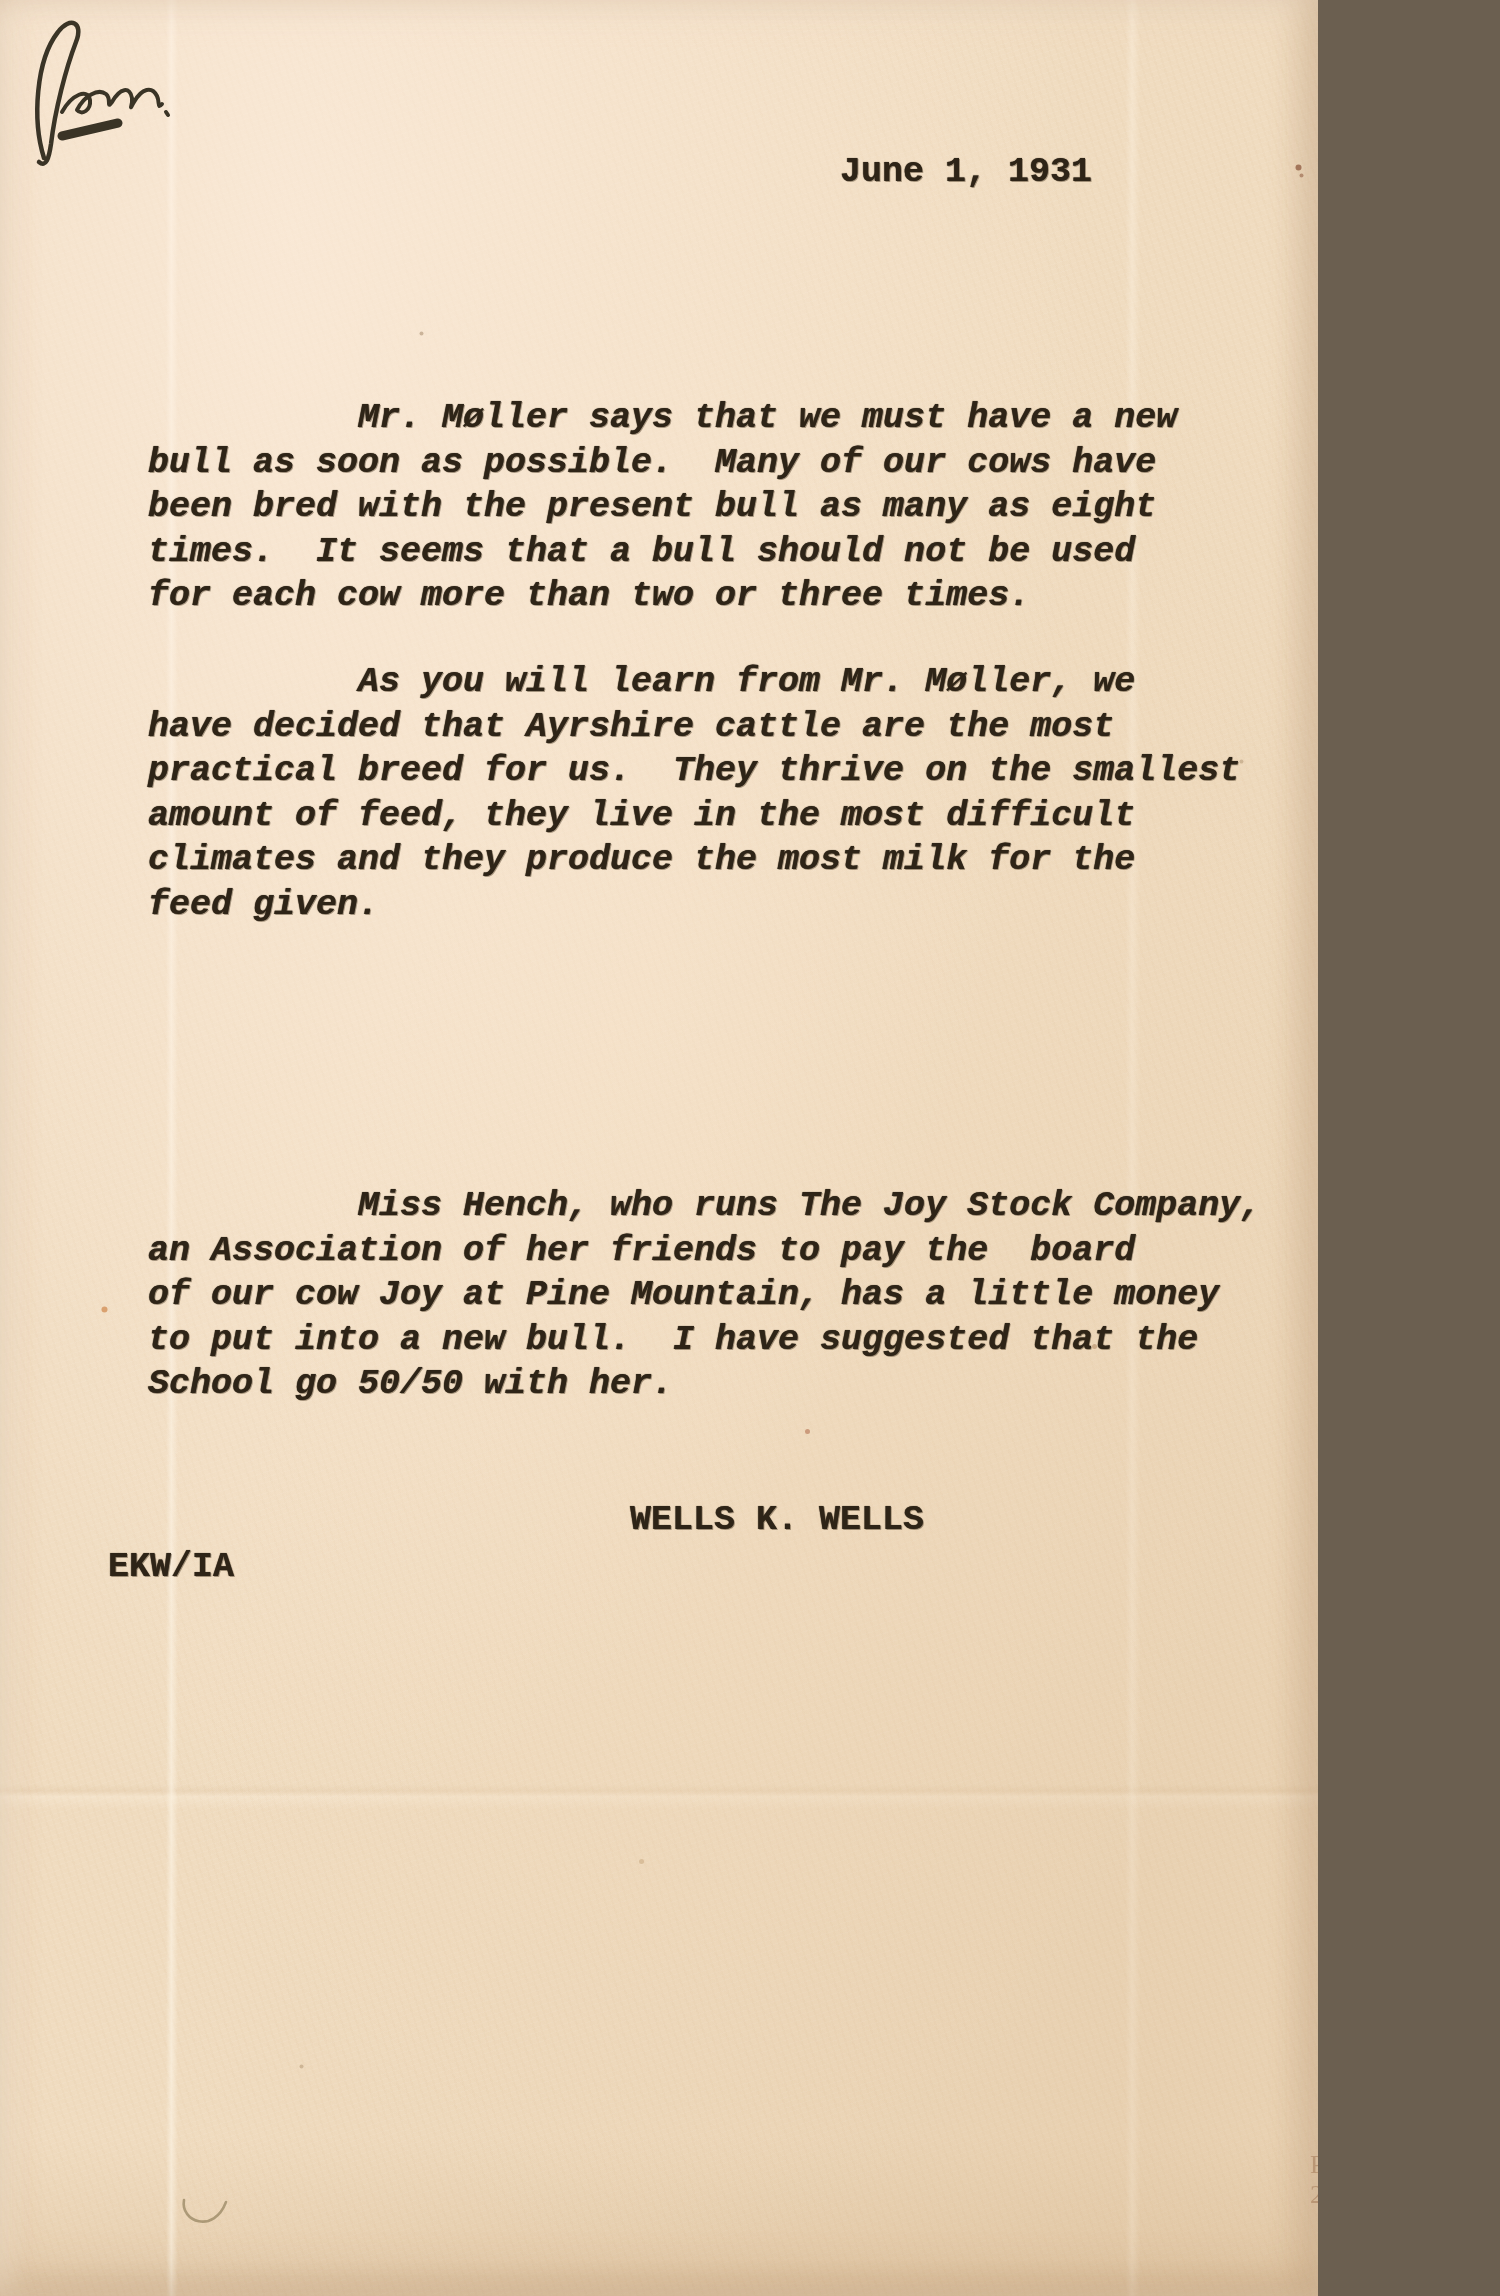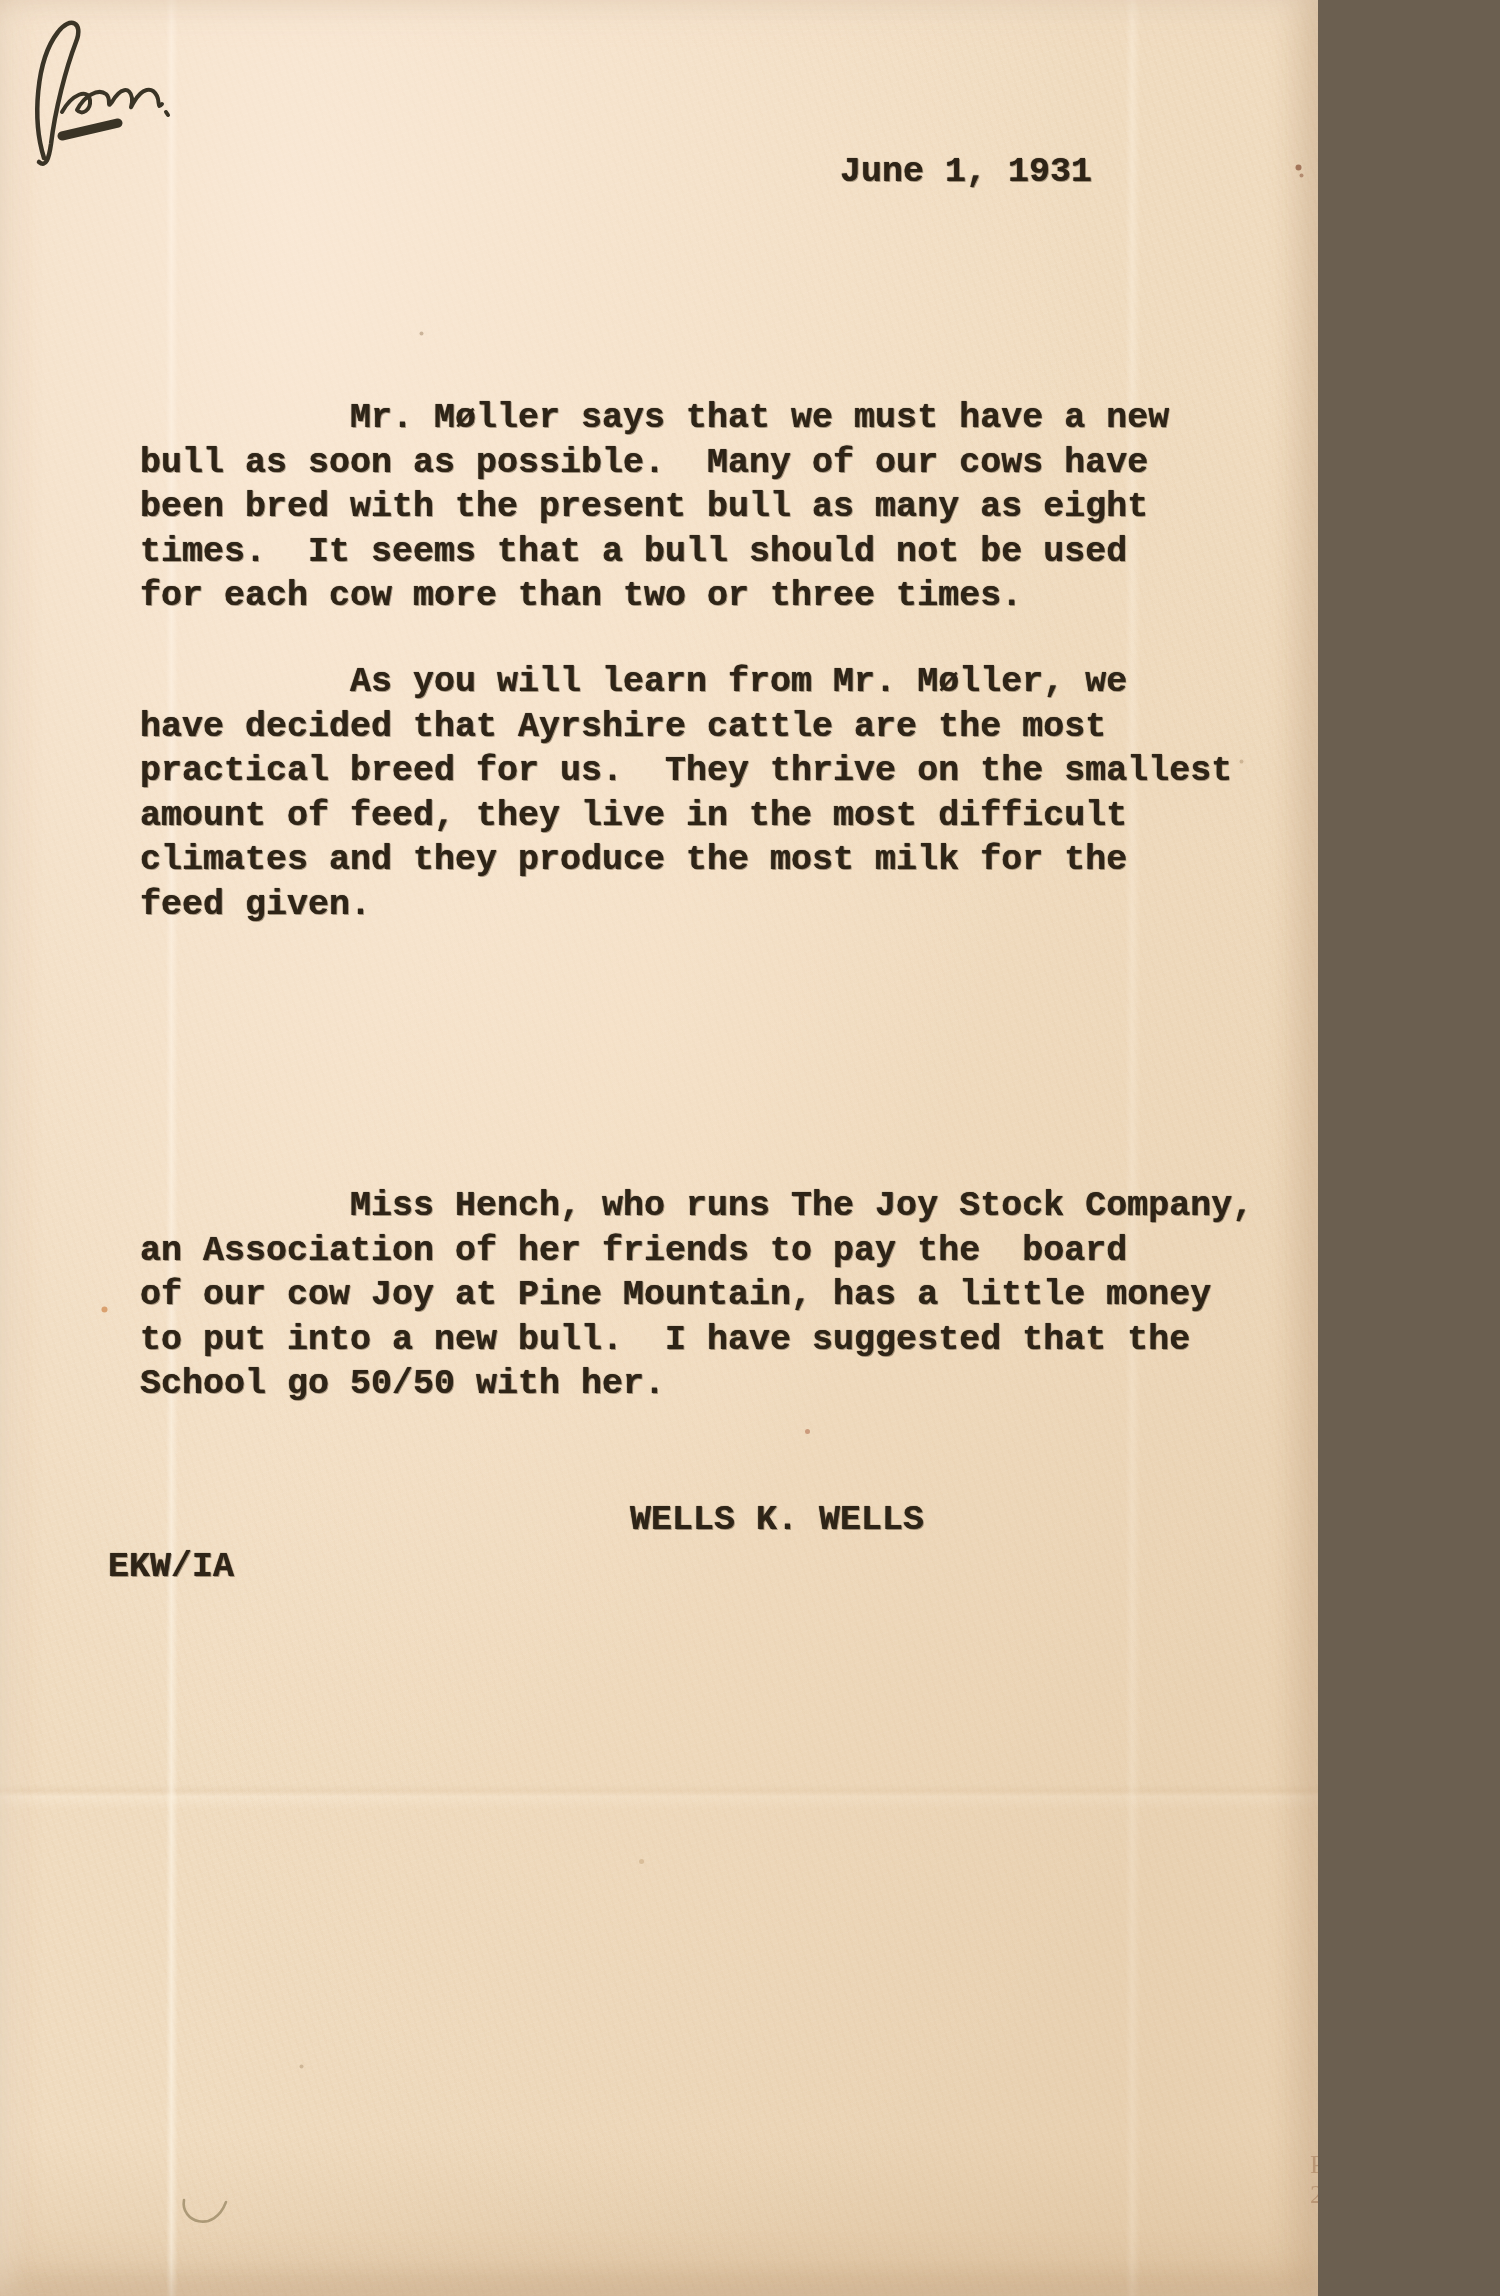--- a/index.html
+++ b/index.html
@@ -32,21 +32,21 @@
     white-space: pre;
     font: bold 35px/44.5px "Liberation Mono", "DejaVu Sans Mono", monospace;
     color: #2e2417;
     text-shadow:
       0 0 1px rgba(46,36,23,0.85),
       0.9px 0.9px 0.6px rgba(70,52,30,0.40),
       -0.5px 0.3px 0.5px rgba(70,52,30,0.30);
   }
   .date-line      { left: 840px;  top: 150px; }
   .memo-heading   { left: 225px;  top: 246px; }
-  .para           { left: 140px; }
+  .para           { left: 148px; font-style: italic; }
   .para-1         { top: 396px; }
   .para-2         { top: 660px; }
   .para-3         { top: 988px; }
   .para-4         { top: 1184px; }
   .signature-name { left: 630px;  top: 1498px; }
   .typist-ref     { left: 108px;  top: 1545px; }
   .farm-annotation {
     position: absolute;
     left: 22px; top: 12px;
     width: 150px; height: 160px;

